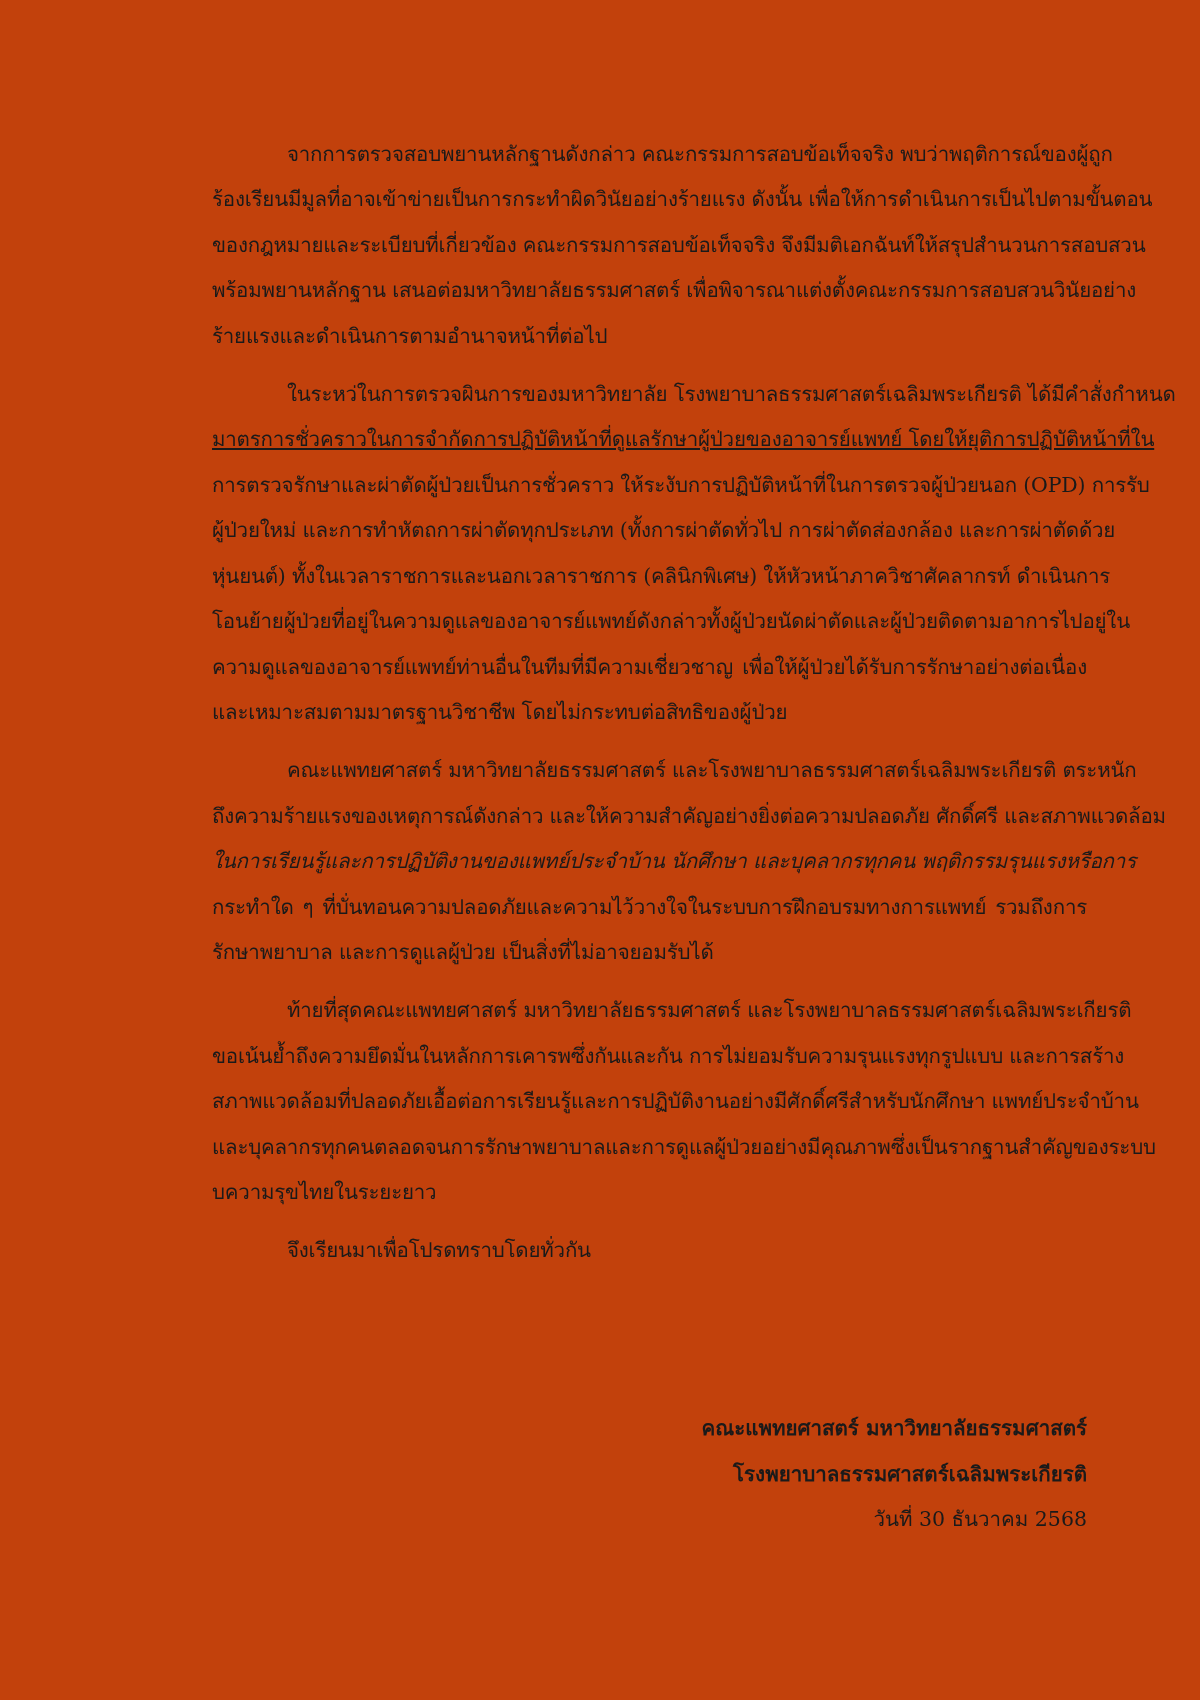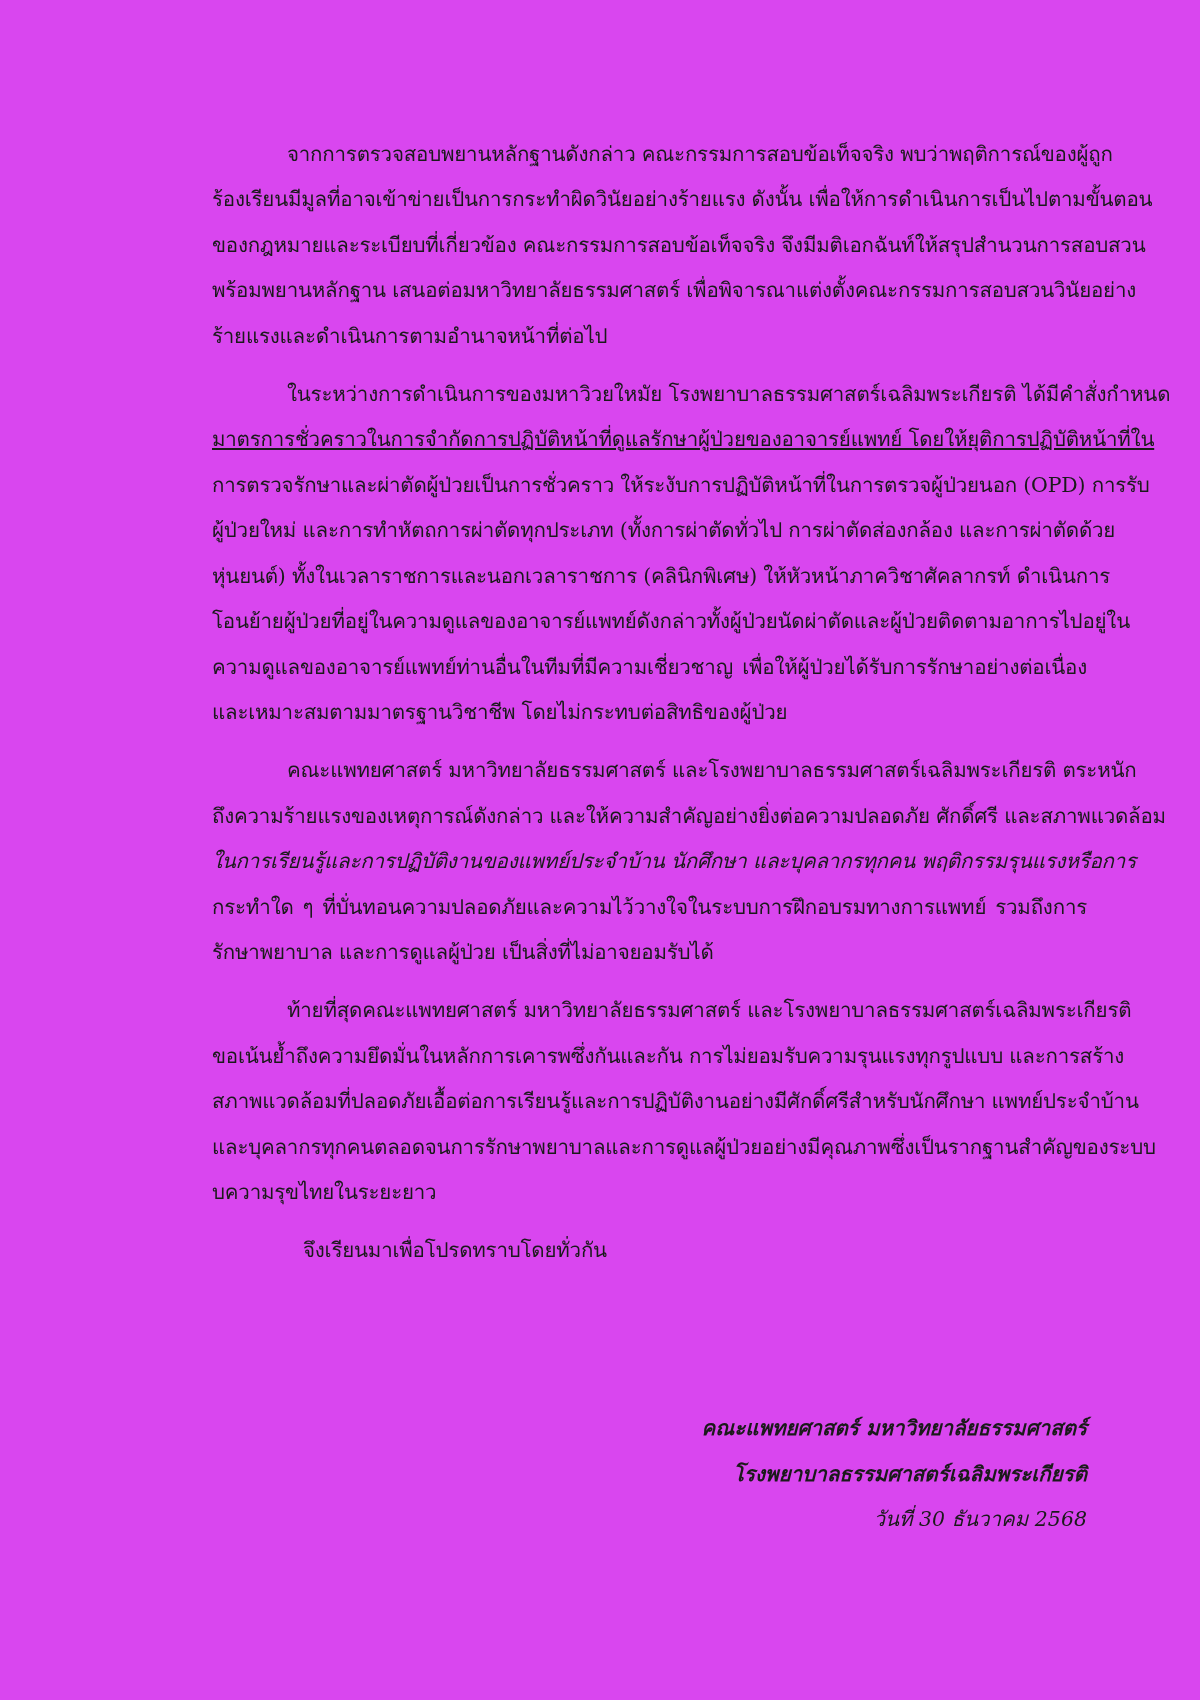--- a/index.html
+++ b/index.html
@@ -14,21 +14,21 @@
       overflow: hidden;
       font-family: "DejaVu Serif", "Liberation Serif", serif;
       color: #1a1a1a;
     }
     .page {
       position: absolute;
       left: 0;
       top: 0;
       width: 1200px;
       height: 1700px;
-      background: #d946ef;
+      background: #c2410c;
     }
     .body-text {
       position: absolute;
       left: 0;
       width: 1200px;
     }
     .line {
       position: absolute;
       left: 212px;
       width: 875px;
@@ -48,41 +48,40 @@
     .line.last {
       text-align-last: left;
     }
     .sig {
       position: absolute;
       right: 113px;
       text-align: right;
       white-space: nowrap;
       font-size: 20.5px;
       line-height: 48px;
-      font-style: italic;
     }
     .sig.bold {
       font-weight: bold;
     }
   </style>
 </head>
 <body>
 
 <div class="page">
 
   <div class="body-text">
     <div class="line indent" style="top:130px;">จากการตรวจสอบพยานหลักฐานดังกล่าว คณะกรรมการสอบข้อเท็จจริง พบว่าพฤติการณ์ของผู้ถูก</div>
     <div class="line" style="top:175px;">ร้องเรียนมีมูลที่อาจเข้าข่ายเป็นการกระทำผิดวินัยอย่างร้ายแรง ดังนั้น เพื่อให้การดำเนินการเป็นไปตามขั้นตอน</div>
     <div class="line" style="top:221px;">ของกฎหมายและระเบียบที่เกี่ยวข้อง คณะกรรมการสอบข้อเท็จจริง จึงมีมติเอกฉันท์ให้สรุปสำนวนการสอบสวน</div>
     <div class="line" style="top:266px;">พร้อมพยานหลักฐาน เสนอต่อมหาวิทยาลัยธรรมศาสตร์ เพื่อพิจารณาแต่งตั้งคณะกรรมการสอบสวนวินัยอย่าง</div>
     <div class="line last" style="top:312px;">ร้ายแรงและดำเนินการตามอำนาจหน้าที่ต่อไป</div>
   </div>
 
   <div class="body-text">
-    <div class="line indent" style="top:370px;">ในระหว่างการดำเนินการของมหาวิวยใหมัย โรงพยาบาลธรรมศาสตร์เฉลิมพระเกียรติ ได้มีคำสั่งกำหนด</div>
+    <div class="line indent" style="top:370px;">ในระหว่ในการตรวจผินการของมหาวิทยาลัย โรงพยาบาลธรรมศาสตร์เฉลิมพระเกียรติ ได้มีคำสั่งกำหนด</div>
     <div class="line" style="top:415px;text-decoration:underline;">มาตรการชั่วคราวในการจำกัดการปฏิบัติหน้าที่ดูแลรักษาผู้ป่วยของอาจารย์แพทย์ โดยให้ยุติการปฏิบัติหน้าที่ใน</div>
     <div class="line" style="top:461px;">การตรวจรักษาและผ่าตัดผู้ป่วยเป็นการชั่วคราว ให้ระงับการปฏิบัติหน้าที่ในการตรวจผู้ป่วยนอก (OPD) การรับ</div>
     <div class="line" style="top:506px;">ผู้ป่วยใหม่ และการทำหัตถการผ่าตัดทุกประเภท (ทั้งการผ่าตัดทั่วไป การผ่าตัดส่องกล้อง และการผ่าตัดด้วย</div>
     <div class="line" style="top:552px;">หุ่นยนต์) ทั้งในเวลาราชการและนอกเวลาราชการ (คลินิกพิเศษ) ให้หัวหน้าภาควิชาศัคลากรท์ ดำเนินการ</div>
     <div class="line" style="top:597px;">โอนย้ายผู้ป่วยที่อยู่ในความดูแลของอาจารย์แพทย์ดังกล่าวทั้งผู้ป่วยนัดผ่าตัดและผู้ป่วยติดตามอาการไปอยู่ใน</div>
     <div class="line" style="top:643px;">ความดูแลของอาจารย์แพทย์ท่านอื่นในทีมที่มีความเชี่ยวชาญ เพื่อให้ผู้ป่วยได้รับการรักษาอย่างต่อเนื่อง</div>
     <div class="line last" style="top:688px;">และเหมาะสมตามมาตรฐานวิชาชีพ โดยไม่กระทบต่อสิทธิของผู้ป่วย</div>
   </div>
 
   <div class="body-text">
@@ -95,21 +94,21 @@
 
   <div class="body-text">
     <div class="line indent" style="top:986px;">ท้ายที่สุดคณะแพทยศาสตร์ มหาวิทยาลัยธรรมศาสตร์ และโรงพยาบาลธรรมศาสตร์เฉลิมพระเกียรติ</div>
     <div class="line" style="top:1032px;">ขอเน้นย้ำถึงความยึดมั่นในหลักการเคารพซึ่งกันและกัน การไม่ยอมรับความรุนแรงทุกรูปแบบ และการสร้าง</div>
     <div class="line" style="top:1077px;">สภาพแวดล้อมที่ปลอดภัยเอื้อต่อการเรียนรู้และการปฏิบัติงานอย่างมีศักดิ์ศรีสำหรับนักศึกษา แพทย์ประจำบ้าน</div>
     <div class="line" style="top:1123px;">และบุคลากรทุกคนตลอดจนการรักษาพยาบาลและการดูแลผู้ป่วยอย่างมีคุณภาพซึ่งเป็นรากฐานสำคัญของระบบ</div>
     <div class="line last" style="top:1168px;">บความรุขไทยในระยะยาว</div>
   </div>
 
   <div class="body-text">
-    <div class="line indent last" style="top:1226px;margin-left:16px;">จึงเรียนมาเพื่อโปรดทราบโดยทั่วกัน</div>
+    <div class="line indent last" style="top:1226px;">จึงเรียนมาเพื่อโปรดทราบโดยทั่วกัน</div>
   </div>
 
   <div>
     <div class="sig bold" style="top:1404px;">คณะแพทยศาสตร์ มหาวิทยาลัยธรรมศาสตร์</div>
     <div class="sig bold" style="top:1450px;text-align:right;">โรงพยาบาลธรรมศาสตร์เฉลิมพระเกียรติ</div>
     <div class="sig" style="top:1495px;">วันที่ 30 ธันวาคม 2568</div>
   </div>
 
 </div>
 

